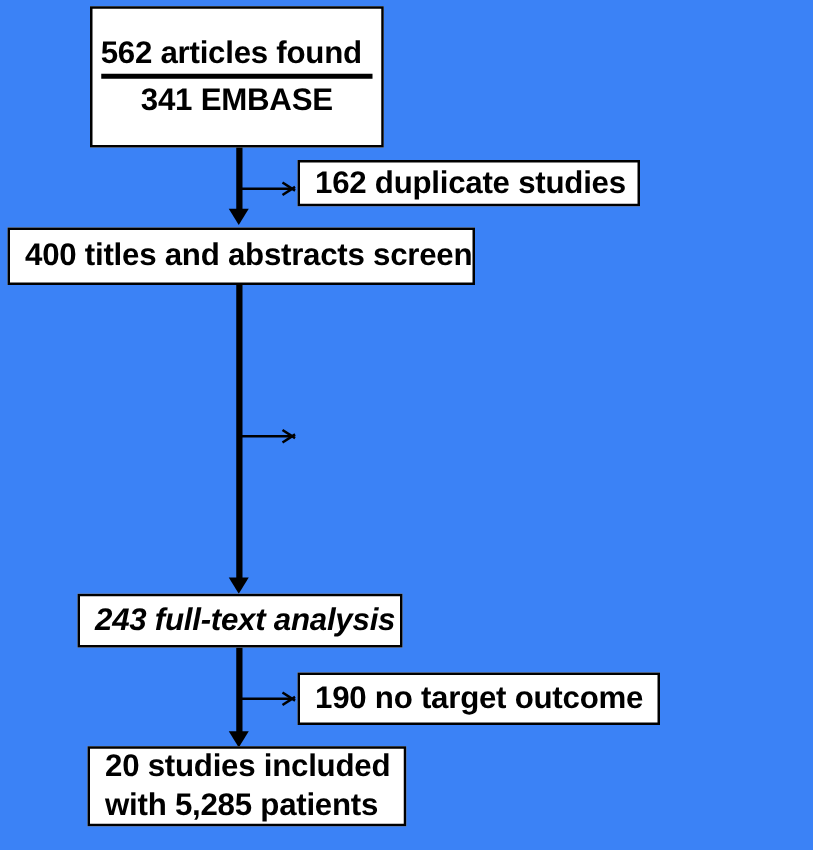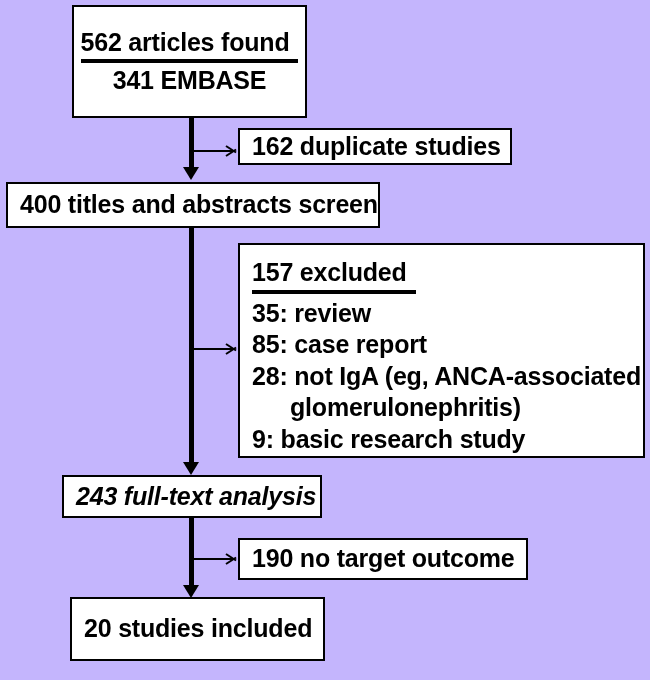--- a/index.html
+++ b/index.html
@@ -4,21 +4,21 @@
 <style>
   html, body {
     margin: 0;
     padding: 0;
     background: #ffffff;
   }
   #canvas {
     position: relative;
     width: 650px;
     height: 680px;
-    background: #c4b5fd;
+    background: #3b82f6;
     font-family: "Liberation Sans", sans-serif;
     color: #000000;
     overflow: hidden;
   }
   .node {
     position: absolute;
     box-sizing: border-box;
     border: 2px solid #000000;
     background: #ffffff;
     display: flex;
@@ -118,36 +118,27 @@
   </div>
 
   <div class="node" style="left:238px; top:128px; width:274px; height:37px;">
     <div class="ln left" style="padding-left:12px;">162 duplicate studies</div>
   </div>
 
   <div class="node" style="left:6px; top:182px; width:374px; height:46px;">
     <div class="ln left" style="padding-left:12px;">400 titles and abstracts screen</div>
   </div>
 
-  <div class="node" style="left:238px; top:243px; width:407px; height:215px; justify-content:flex-start; padding-top:12px;">
-    <div class="ln left" style="padding-left:12px; margin-bottom:4px;">
-      <span class="hdr">157 excluded</span>
-    </div>
-    <div class="ln left" style="padding-left:12px;">35: review</div>
-    <div class="ln left" style="padding-left:12px;">85: case report</div>
-    <div class="ln left" style="padding-left:12px;">28: not IgA (eg, ANCA-associated</div>
-    <div class="ln left indent" style="padding-left:50px;">glomerulonephritis)</div>
-    <div class="ln left" style="padding-left:12px;">9: basic research study</div>
-  </div>
 
   <div class="node" style="left:62px; top:475px; width:260px; height:43px;font-style:italic;">
     <div class="ln left" style="padding-left:12px;">243 full-text analysis</div>
   </div>
 
   <div class="node" style="left:238px; top:538px; width:290px; height:42px;">
     <div class="ln left" style="padding-left:12px;">190 no target outcome</div>
   </div>
 
   <div class="node" style="left:70px; top:597px; width:255px; height:64px;">
     <div class="ln left" style="padding-left:12px;">20 studies included</div>
+    <div class="ln left" style="padding-left:12px;">with 5,285 patients</div>
   </div>
 
 </div>
 
 </body></html>

